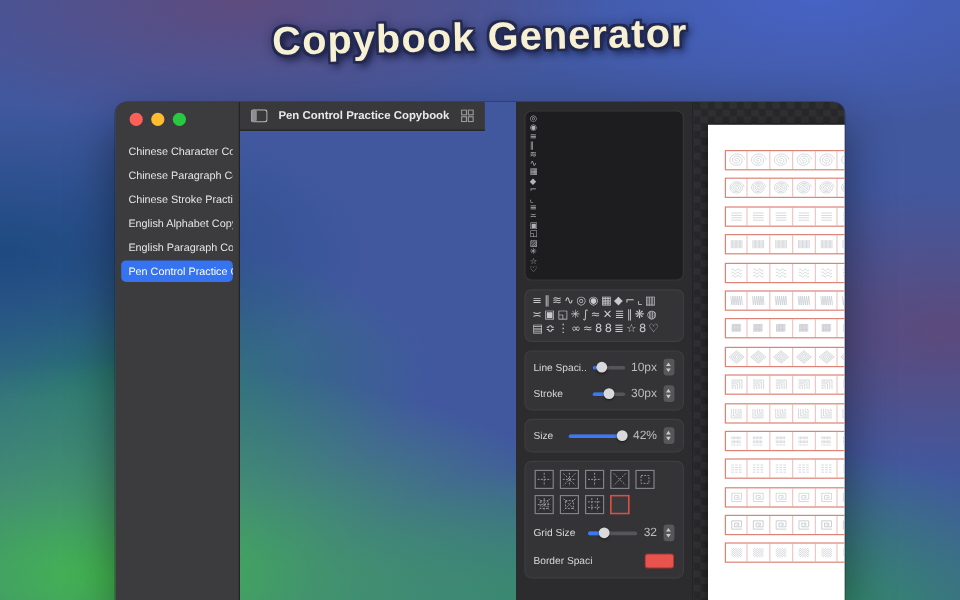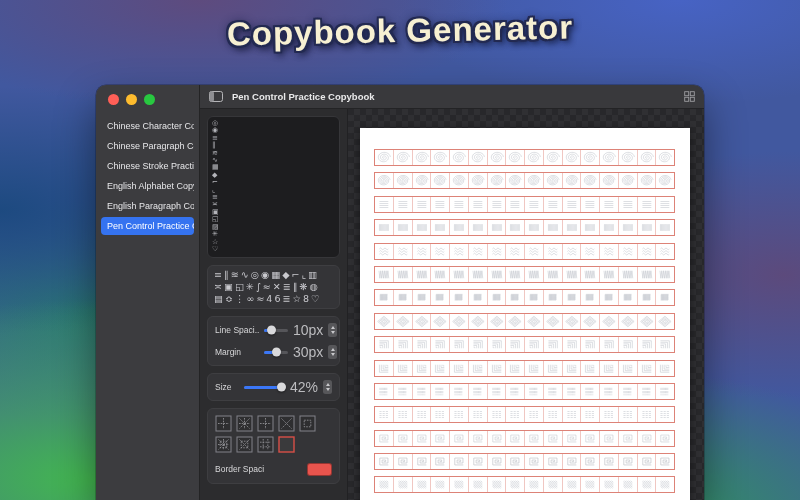--- a/index.html
+++ b/index.html
@@ -27,21 +27,21 @@
     box-shadow:0 18px 40px rgba(0,0,0,.45),0 0 0 .5px rgba(0,0,0,.4);}
   .sidebar{width:104px;background:#3c3c3f;border-right:1px solid rgba(0,0,0,.4);
     flex:none;display:flex;flex-direction:column;}
   .traffic{display:flex;gap:7px;padding:9px 0 8px 12px;}
   .tl{width:11px;height:11px;border-radius:50%;display:inline-block;}
   .tl.close{background:#ff5f57;}.tl.min{background:#febc2e;}.tl.max{background:#28c840;}
   .side-list{padding:4px 5px;display:flex;flex-direction:column;gap:2px;}
   .side-item{height:18px;line-height:18px;padding:0 6px;border-radius:4px;
     font-size:9px;color:#e6e6e8;white-space:nowrap;overflow:hidden;}
   .side-item.sel{background:#3573f0;color:#fff;}
-  .main{flex:1;display:flex;flex-direction:column;min-width:0;}
+  .main{flex:1;display:flex;min-width:0;gap:26px;}
   .titlebar{height:24px;background:#39393c;border-bottom:1px solid #232325;
     display:flex;align-items:center;gap:9px;padding:0 9px;flex:none;}
   .tb-title{font-size:9.5px;font-weight:700;color:#e9e9ea;white-space:nowrap;}
   .tb-icon,.tb-right{display:flex;align-items:center;}
   .tb-right{margin-left:auto;}
   .content{flex:1;display:flex;min-height:0;}
   .panel{width:148px;flex:none;background:#2c2c2e;border-right:1px solid #212123;
     padding:7px;display:flex;flex-direction:column;gap:7px;overflow:hidden;}
   .box{background:#343437;border:1px solid #3e3e41;border-radius:6px;flex:none;}
   .seq{height:142px;background:#1d1d1f;border-color:#363639;padding:3px 4px;overflow:hidden;}
@@ -49,21 +49,21 @@
   .palette{padding:3px 6px;}
   .pal-row{font-size:9.5px;line-height:12px;color:#c9c9ce;letter-spacing:2px;
     white-space:nowrap;font-family:"DejaVu Sans",sans-serif;}
   .ctl{padding:4px 7px;display:flex;flex-direction:column;gap:4px;}
   .srow{display:flex;align-items:center;height:18px;gap:5px;}
   .slabel{font-size:8.5px;color:#d8d8da;white-space:nowrap;overflow:hidden;flex:none;}
   .track{flex:1;height:3px;border-radius:2px;background:#56565a;position:relative;min-width:24px;}
   .fill{position:absolute;left:0;top:0;bottom:0;background:#3b77f7;border-radius:2px;}
   .thumb{position:absolute;top:50%;width:9px;height:9px;border-radius:50%;background:#d9d9db;
     transform:translateY(-50%);box-shadow:0 1px 2px rgba(0,0,0,.5);}
-  .sval{font-size:14px;color:#bcbcbf;text-align:center;flex:none;}
+  .sval{font-size:10px;color:#bcbcbf;text-align:center;flex:none;}
   .stp{width:9px;height:14px;background:#57575a;border-radius:2.5px;flex:none;
     display:flex;flex-direction:column;align-items:center;justify-content:center;gap:2px;}
   .stp i{width:0;height:0;border-left:2.5px solid transparent;border-right:2.5px solid transparent;display:block;}
   .stp .up{border-bottom:3px solid #c9c9cc;}
   .stp .dn{border-top:3px solid #c9c9cc;}
   .gtypes{display:flex;flex-wrap:wrap;gap:4px;padding:2px 0;}
   .gbtn{width:17px;height:17px;display:block;cursor:default;}
   .crow{display:flex;align-items:center;height:20px;gap:6px;}
   .swatch{width:25px;height:13px;border-radius:3px;margin-left:auto;border:1px solid rgba(0,0,0,.35);}
   .preview{flex:1;position:relative;overflow:hidden;
@@ -136,37 +136,37 @@
               <div class="seq-glyph">▣</div>
               <div class="seq-glyph">◱</div>
               <div class="seq-glyph">▨</div>
               <div class="seq-glyph">✳</div>
               <div class="seq-glyph">☆</div>
               <div class="seq-glyph">♡</div>
             </div>
           <div class="box palette" id="palette-box">
               <div class="pal-row"><span>≡</span><span>∥</span><span>≋</span><span>∿</span><span>◎</span><span>◉</span><span>▦</span><span>◆</span><span>⌐</span><span>⌞</span><span>▥</span></div>
               <div class="pal-row"><span>≍</span><span>▣</span><span>◱</span><span>✳</span><span>∫</span><span>≈</span><span>✕</span><span>≣</span><span>∥</span><span>❋</span><span>◍</span></div>
-              <div class="pal-row"><span>▤</span><span>≎</span><span>⋮</span><span>∞</span><span>≈</span><span>46</span><span>≣</span><span>☆</span><span>8</span><span>♡</span></div>
+              <div class="pal-row"><span>▤</span><span>≎</span><span>⋮</span><span>∞</span><span>≈</span><span>88</span><span>≣</span><span>☆</span><span>8</span><span>♡</span></div>
             </div>
           <div class="box ctl" id="sliders-box">
               <div class="srow">
                 <span class="slabel" style="width: 44px;">Line Spaci...</span>
                 <div class="track">
                   <div class="fill" style="width: 30%;"></div>
                   <div class="thumb" style="left: calc(30% - 4.5px);"></div>
                 </div>
                 <span class="sval">10px</span>
                 <div class="stp">
                   <i class="up"></i>
                   <i class="dn"></i>
                 </div>
               </div>
               <div class="srow">
-                <span class="slabel" style="width: 44px;">Margin</span>
+                <span class="slabel" style="width: 44px;">Stroke</span>
                 <div class="track">
                   <div class="fill" style="width: 50%;"></div>
                   <div class="thumb" style="left: calc(50% - 4.5px);"></div>
                 </div>
                 <span class="sval">30px</span>
                 <div class="stp">
                   <i class="up"></i>
                   <i class="dn"></i>
                 </div>
               </div>
@@ -249,20 +249,34 @@
                     <line x1="10.8" y1="3" x2="10.8" y2="14" stroke="#9a9aa0" stroke-width="0.8" stroke-dasharray="1.6 1.1" fill="none"></line>
                     <line x1="3" y1="10.8" x2="14" y2="10.8" stroke="#9a9aa0" stroke-width="0.8" stroke-dasharray="1.6 1.1" fill="none"></line>
                   </svg>
                 </span>
                 <span>
                   <svg viewBox="0 0 17 17" width="17" height="17" class="gbtn">
                     <rect x="1" y="1" width="15" height="15" fill="#3a3a3c" stroke="#d84f47" stroke-width="1.4"></rect>
                   </svg>
                 </span>
               </div>
+            <div id="grid-size-slot">
+                <div class="srow">
+                  <span class="slabel" style="width: 40px;">Grid Size</span>
+                  <div class="track">
+                    <div class="fill" style="width: 33%;"></div>
+                    <div class="thumb" style="left: calc(33% - 4.5px);"></div>
+                  </div>
+                  <span class="sval">32</span>
+                  <div class="stp">
+                    <i class="up"></i>
+                    <i class="dn"></i>
+                  </div>
+                </div>
+              </div>
             <div id="color-rows">
                 <div class="crow">
                   <span class="slabel">Border Spaci</span>
                   <span class="swatch" style="background: rgb(232, 84, 77);"></span>
                 </div>
               </div>
           </div>
         </section>
 
         <section class="preview">

